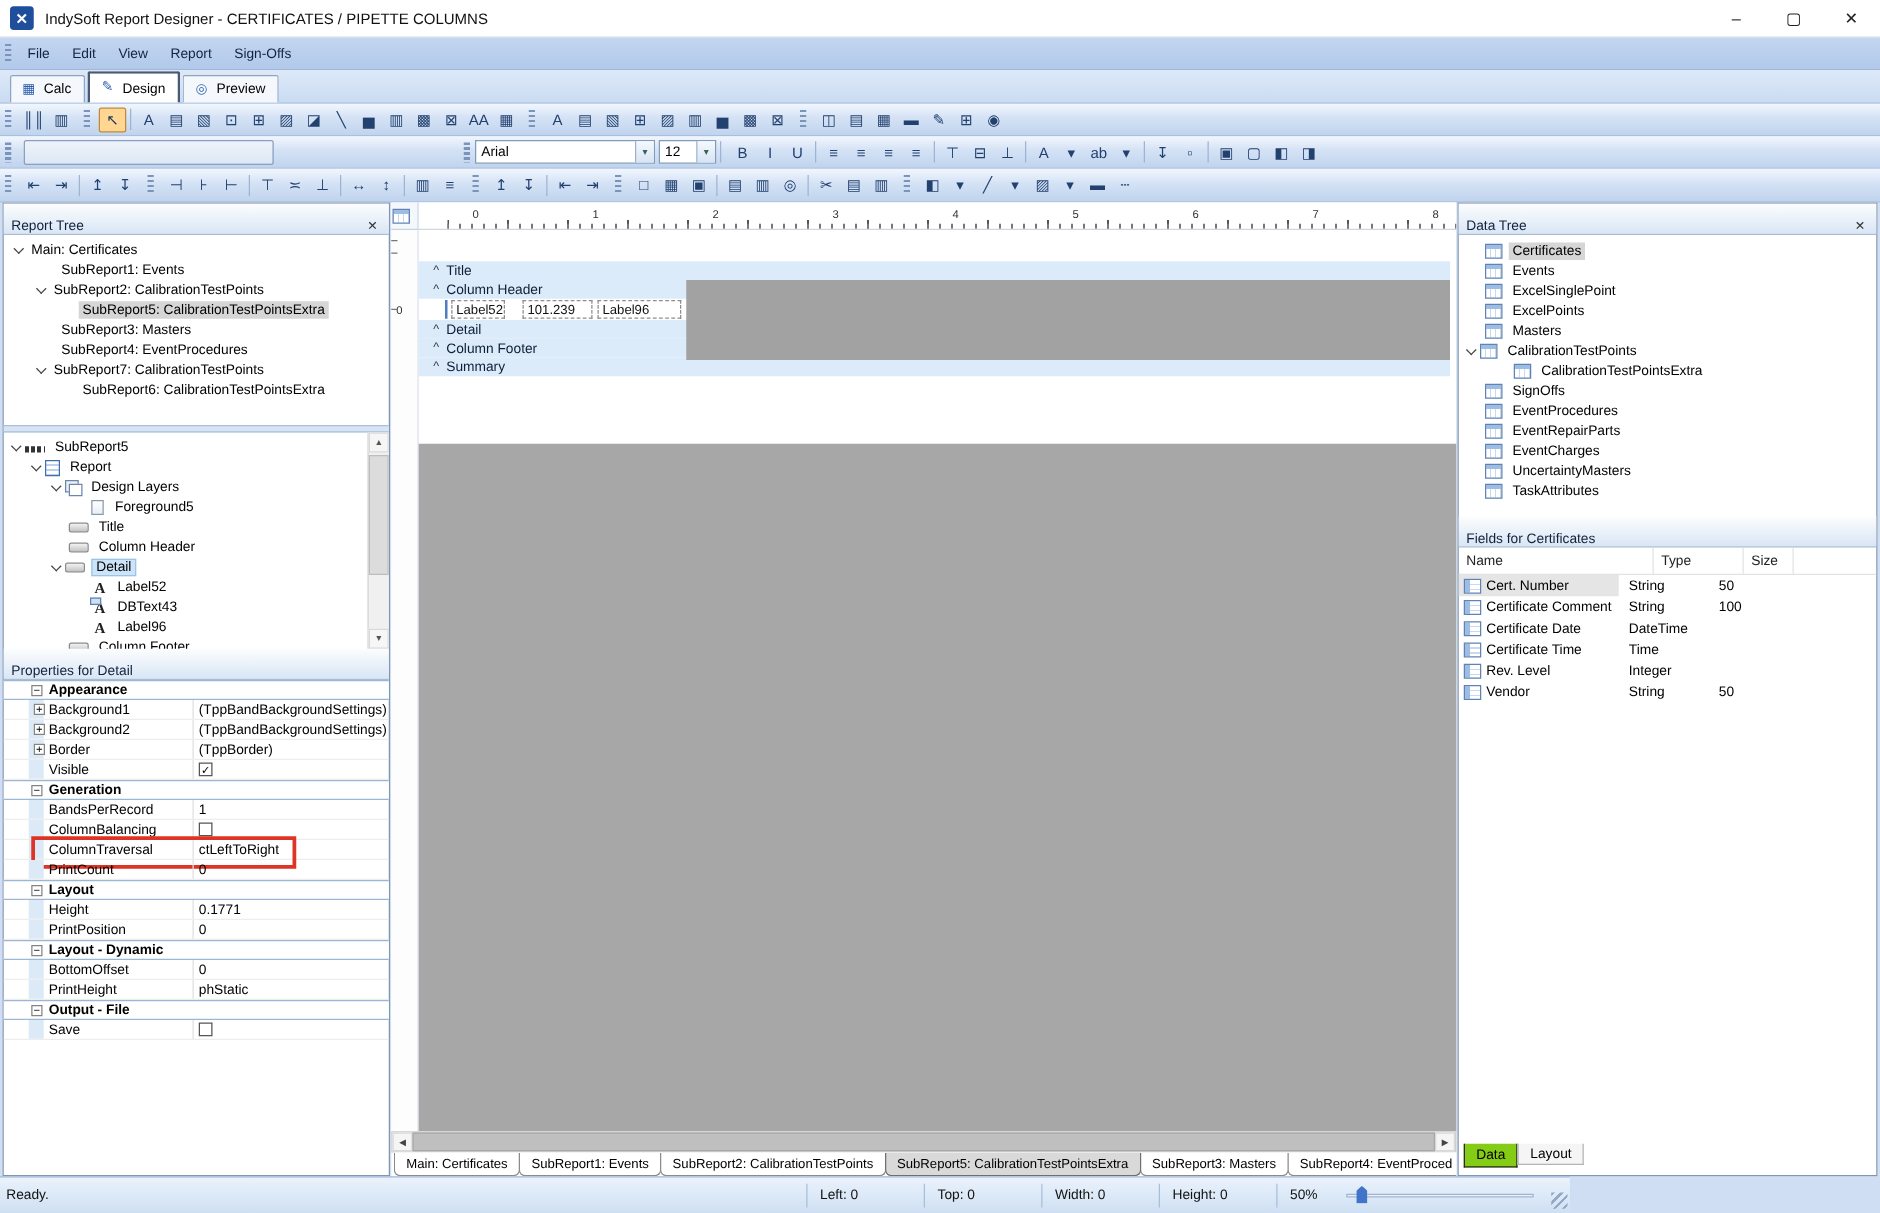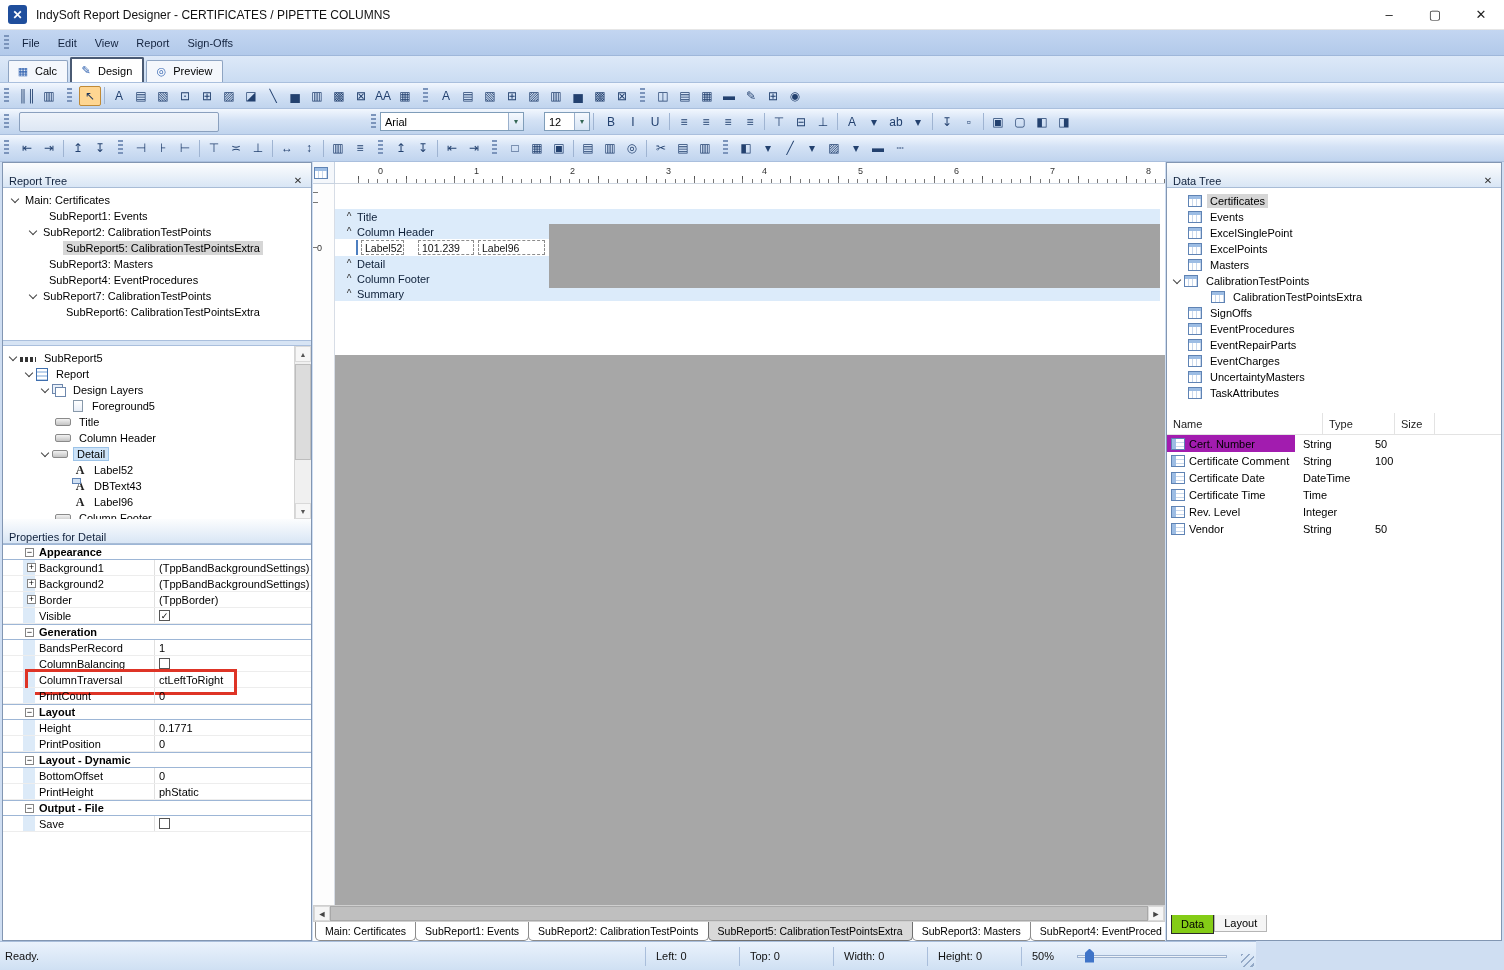--- a/index.html
+++ b/index.html
@@ -109,21 +109,21 @@
   .dtab{display:flex;align-items:center;padding:0 9px;border:1px solid #8b8b8b;border-top:none;border-radius:0 0 5px 5px;margin-right:-1px;background:#fff;white-space:nowrap;font-size:10.5px}
   .dtab.sel{background:#d9d9d9;border-color:#6f6f6f;z-index:2}
 
   
   .fhdr{display:flex;height:22px;align-items:center;border-bottom:1px solid #e3e3e3;color:#222}
   .fhdr span{height:100%;display:flex;align-items:center;border-right:1px solid #e3e3e3;padding-left:6px}
   .fc1{width:156px}.fc2{width:72px}.fc3{width:40px}
   .frow{display:flex;height:17px;align-items:center}
   .frow .cell{height:100%;display:flex;align-items:center;padding-left:4px}
   .frow .n{width:128px}
-  .frow .n.sel{background:#a21caf}
+  .frow .n.sel{background:#e5e5e5}
   .frow .t{width:72px;padding-left:8px}
   .frow .s{width:40px;padding-left:8px}
   .sidetabs{position:absolute;left:4px;bottom:6px;display:flex;align-items:flex-start}
   .stab{padding:2px 9px;border:1px solid #b5b5b5;border-top:none;background:#f5f5f5}
   .stab.sel{background:#84cc16;border:1px solid #2b2b2b;border-top:none;font-size:11px;padding:3px 9px}
 
   
   .statusbar{position:absolute;left:0;top:941px;width:1256px;height:29px;background:linear-gradient(#eaf2fc,#cfe0f3);border-top:1px solid #a9bedb;display:flex;align-items:center}
   .sready{padding-left:5px;flex:1;color:#111}
   .sseg{border-left:1px solid #a9bedb;height:19px;display:flex;align-items:center;padding:0 16px 0 10px;min-width:94px;color:#111}
@@ -221,21 +221,21 @@
 
 <div class="tbrow tb2">
   <div class="grip"></div>
   <div class="emptycombo"></div>
   <div style="width:148px"></div>
   <div class="grip"></div>
   <div class="combo" style="width:144px">
     <span>Arial</span>
     <span class="dd">▾</span>
   </div>
-  <div class="combo" style="width:46px;margin-left:20px">
+  <div class="combo" style="width:46px;margin-left:3px">
     <span>12</span>
     <span class="dd">▾</span>
   </div>
   <div class="tbsep"></div>
   <div class="tbgrp">
       <span class="tbi">B</span>
       <span class="tbi">I</span>
       <span class="tbi">U</span>
       <span class="tbsep"></span>
       <span class="tbi">≡</span>
@@ -666,20 +666,23 @@
     <div class="trow" style="padding-left:21px">
         <span class="tblicon"></span>
         <span class="tlabel">UncertaintyMasters</span>
       </div>
     <div class="trow" style="padding-left:21px">
         <span class="tblicon"></span>
         <span class="tlabel">TaskAttributes</span>
       </div>
   </div>
 
+  <div class="pheader">
+    <span>Fields for Certificates</span>
+  </div>
 
   <div>
     <div class="fhdr">
       <span class="fc1">Name</span>
       <span class="fc2">Type</span>
       <span class="fc3">Size</span>
     </div>
     <div class="frow">
         <span class="cell n sel">
           <span class="ficon"></span>

